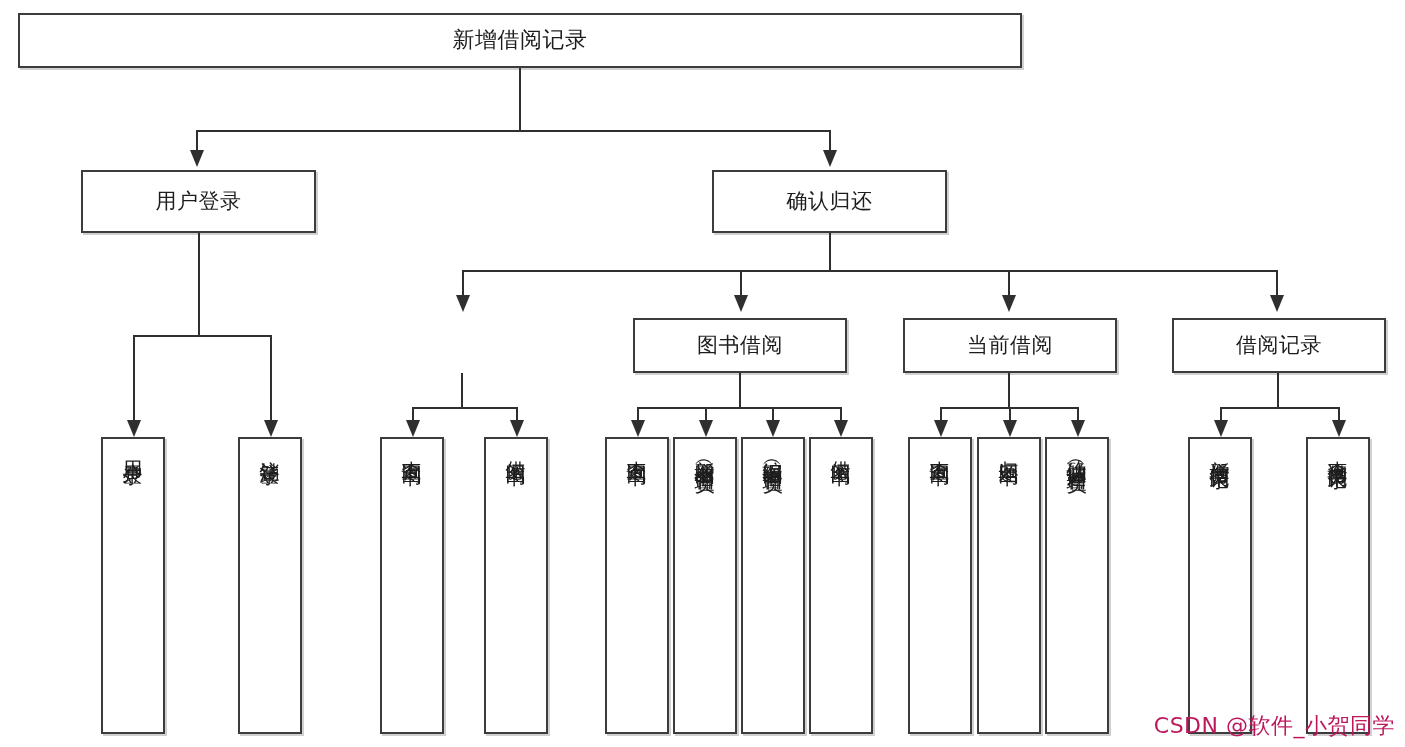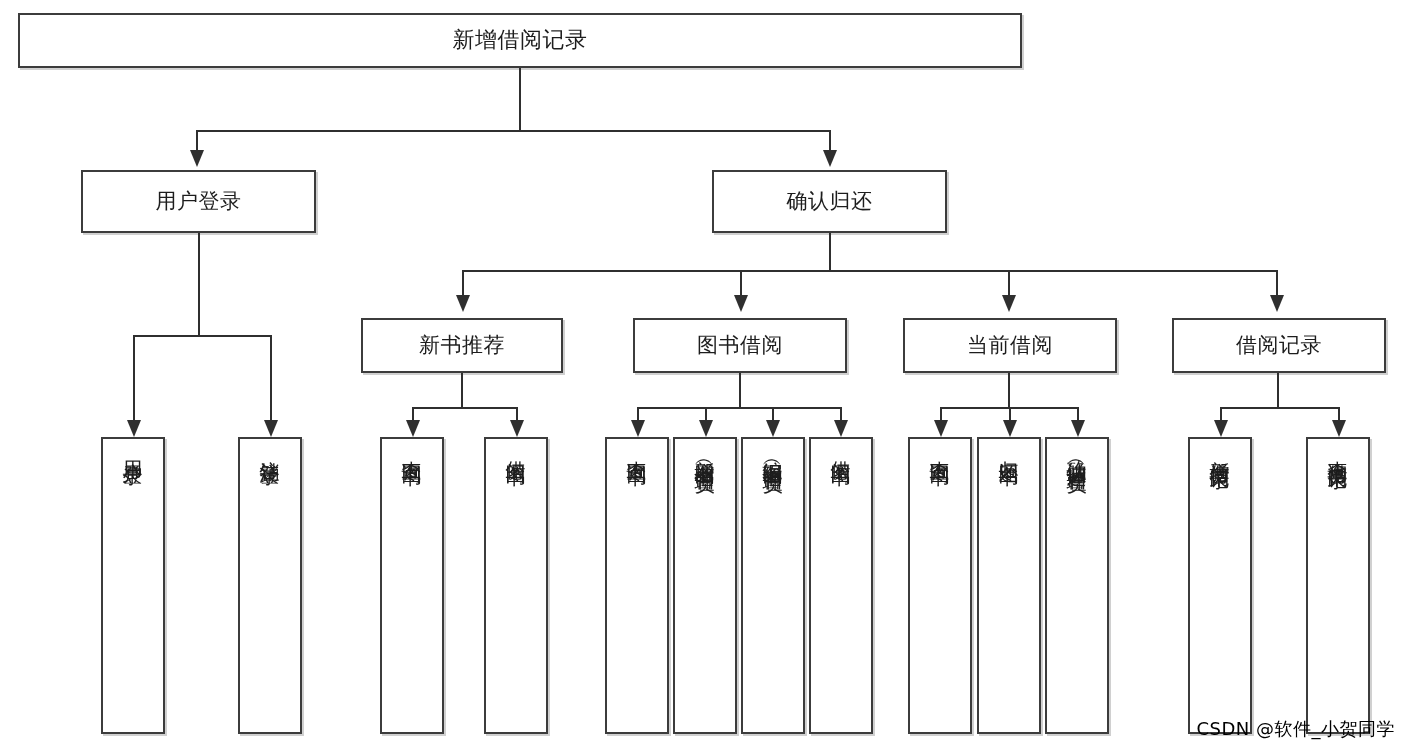--- a/index.html
+++ b/index.html
@@ -73,22 +73,22 @@
     border-left: 7px solid transparent;
     border-right: 7px solid transparent;
     border-top: 17px solid #2f2f2f;
   }
 
   
   #watermark {
     position: absolute;
     right: 10px;
     bottom: 6px;
-    font-size: 18px;
-    color: #000000;
+    font-size: 22px;
+    color: #be185d;
     white-space: nowrap;
     letter-spacing: 0.5px;
   }
 </style>
 </head>
 <body>
 
 <div id="canvas">
 
   <div class="node h root" style="left:18px; top:13px; width:1004px; height:55px;">
@@ -121,23 +121,20 @@
   <div class="line hline" style="left:462px; top:270px; width:815px;"></div>
   <div class="line vline" style="left:462px; top:270px; height:25px;"></div>
   <div class="arrow" style="left:456px; top:295px;"></div>
   <div class="line vline" style="left:740px; top:270px; height:25px;"></div>
   <div class="arrow" style="left:734px; top:295px;"></div>
   <div class="line vline" style="left:1008px; top:270px; height:25px;"></div>
   <div class="arrow" style="left:1002px; top:295px;"></div>
   <div class="line vline" style="left:1276px; top:270px; height:25px;"></div>
   <div class="arrow" style="left:1270px; top:295px;"></div>
 
-  <div class="node h" style="left:361px; top:318px; width:202px; height:55px;">
-    <span class="node-label">新书推荐</span>
-  </div>
   <div class="node h" style="left:633px; top:318px; width:214px; height:55px;">
     <span class="node-label">图书借阅</span>
   </div>
   <div class="node h" style="left:1172px; top:318px; width:214px; height:55px;">
     <span class="node-label">借阅记录</span>
   </div>
   <div class="node h" style="left:903px; top:318px; width:214px; height:55px;">
     <span class="node-label">当前借阅</span>
   </div>
 

